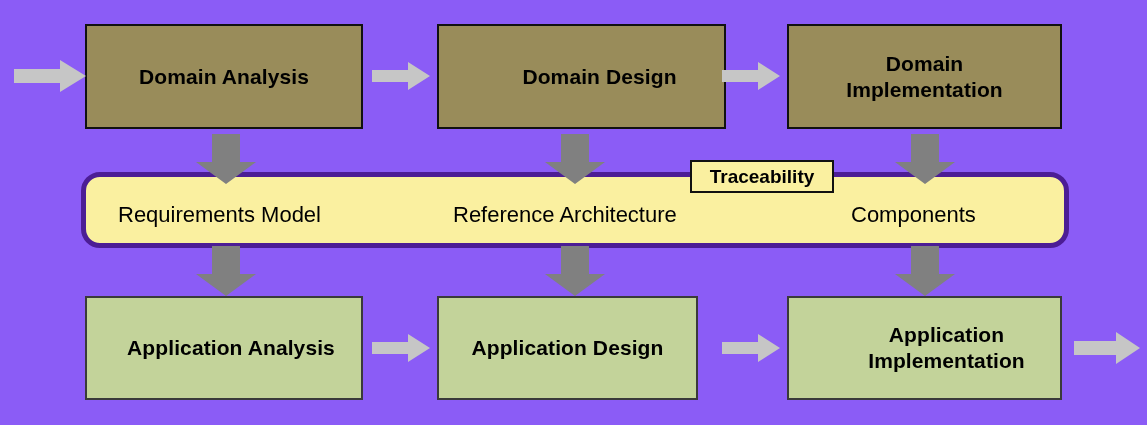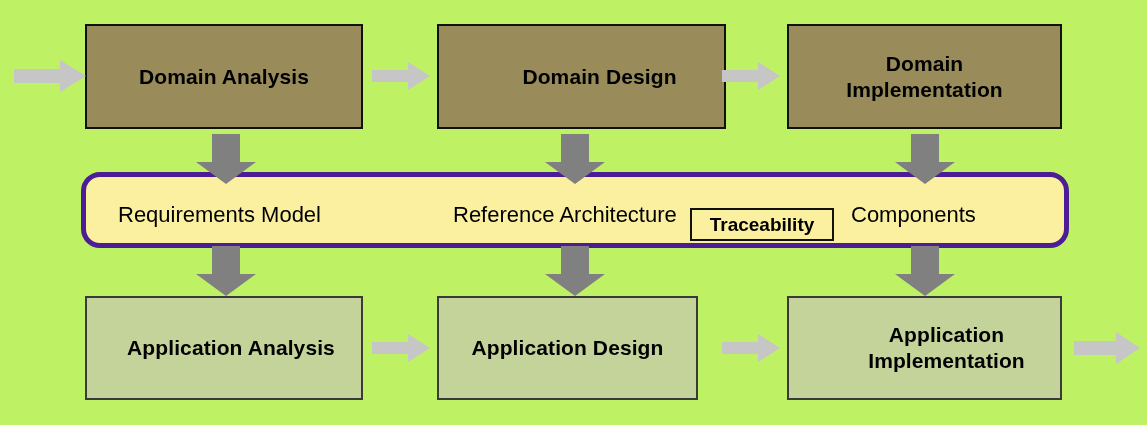--- a/index.html
+++ b/index.html
@@ -4,21 +4,21 @@
 <style>
   html, body {
     margin: 0;
     padding: 0;
     background: #ffffff;
   }
   #canvas {
     position: relative;
     width: 1147px;
     height: 425px;
-    background: #bef264;
+    background: #8b5cf6;
     font-family: "Liberation Sans", sans-serif;
     overflow: hidden;
   }
 
   
   .pbox {
     position: absolute;
     box-sizing: border-box;
     border: 2px solid #1a1a1a;
     display: flex;
@@ -71,21 +71,20 @@
     box-sizing: border-box;
     background: #faf0a0;
     border: 2px solid #111111;
     display: flex;
     align-items: center;
     justify-content: center;
     font-weight: bold;
     font-size: 19px;
     color: #000000;
     z-index: 6;
-    margin-top: 48px;
   }
 
   
   .arrow-h {
     position: absolute;
     z-index: 2;
   }
   .arrow-v {
     position: absolute;
     z-index: 4;

